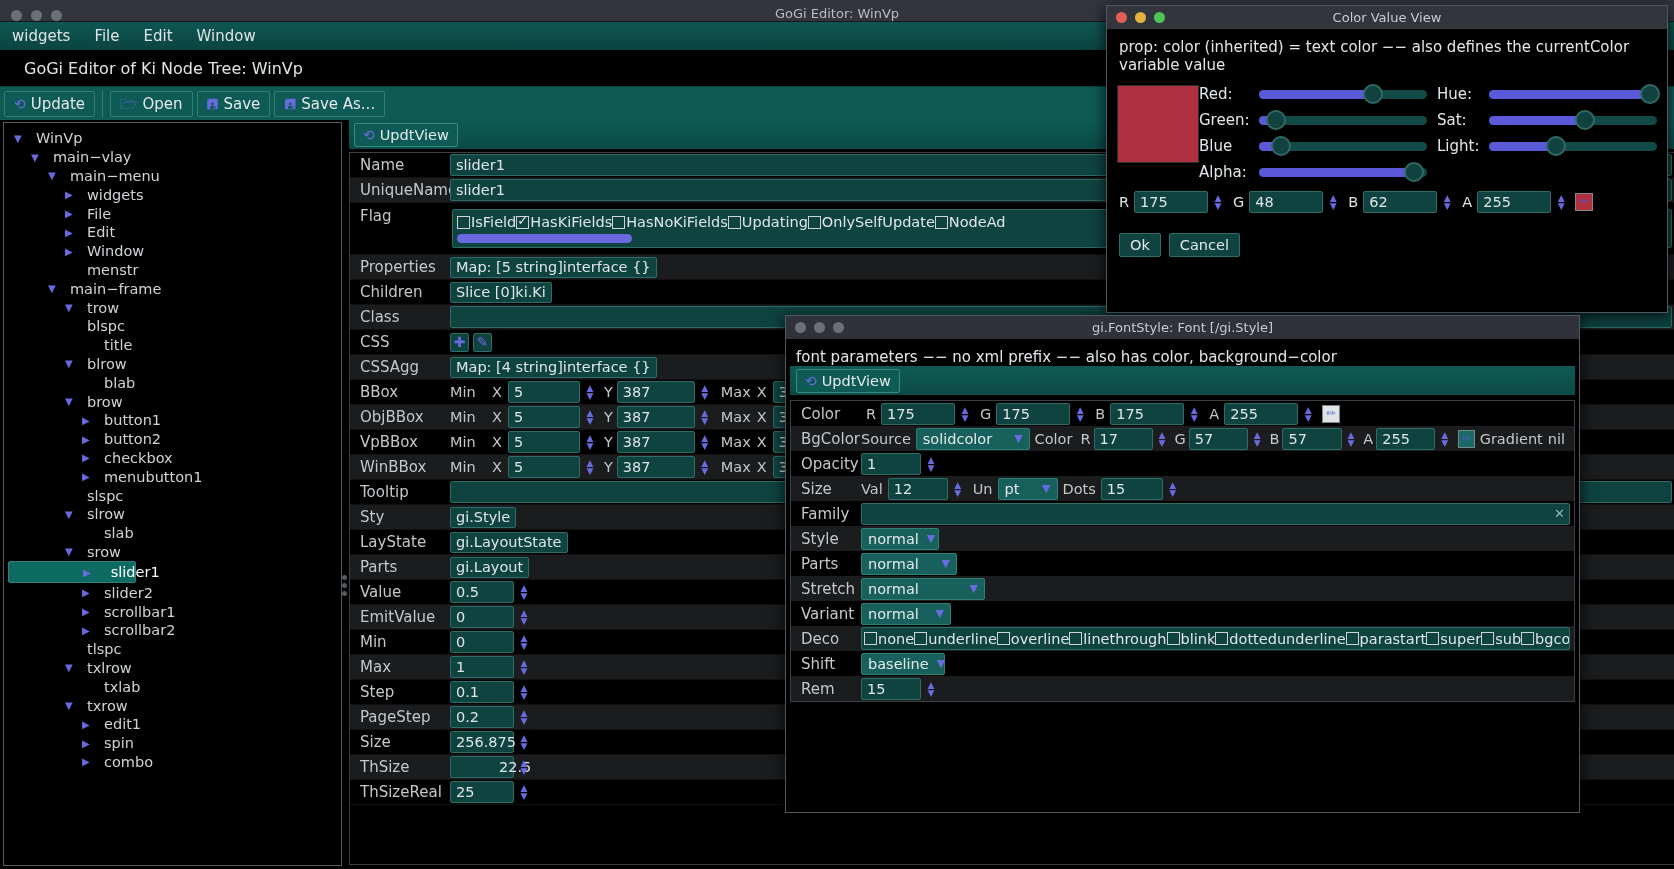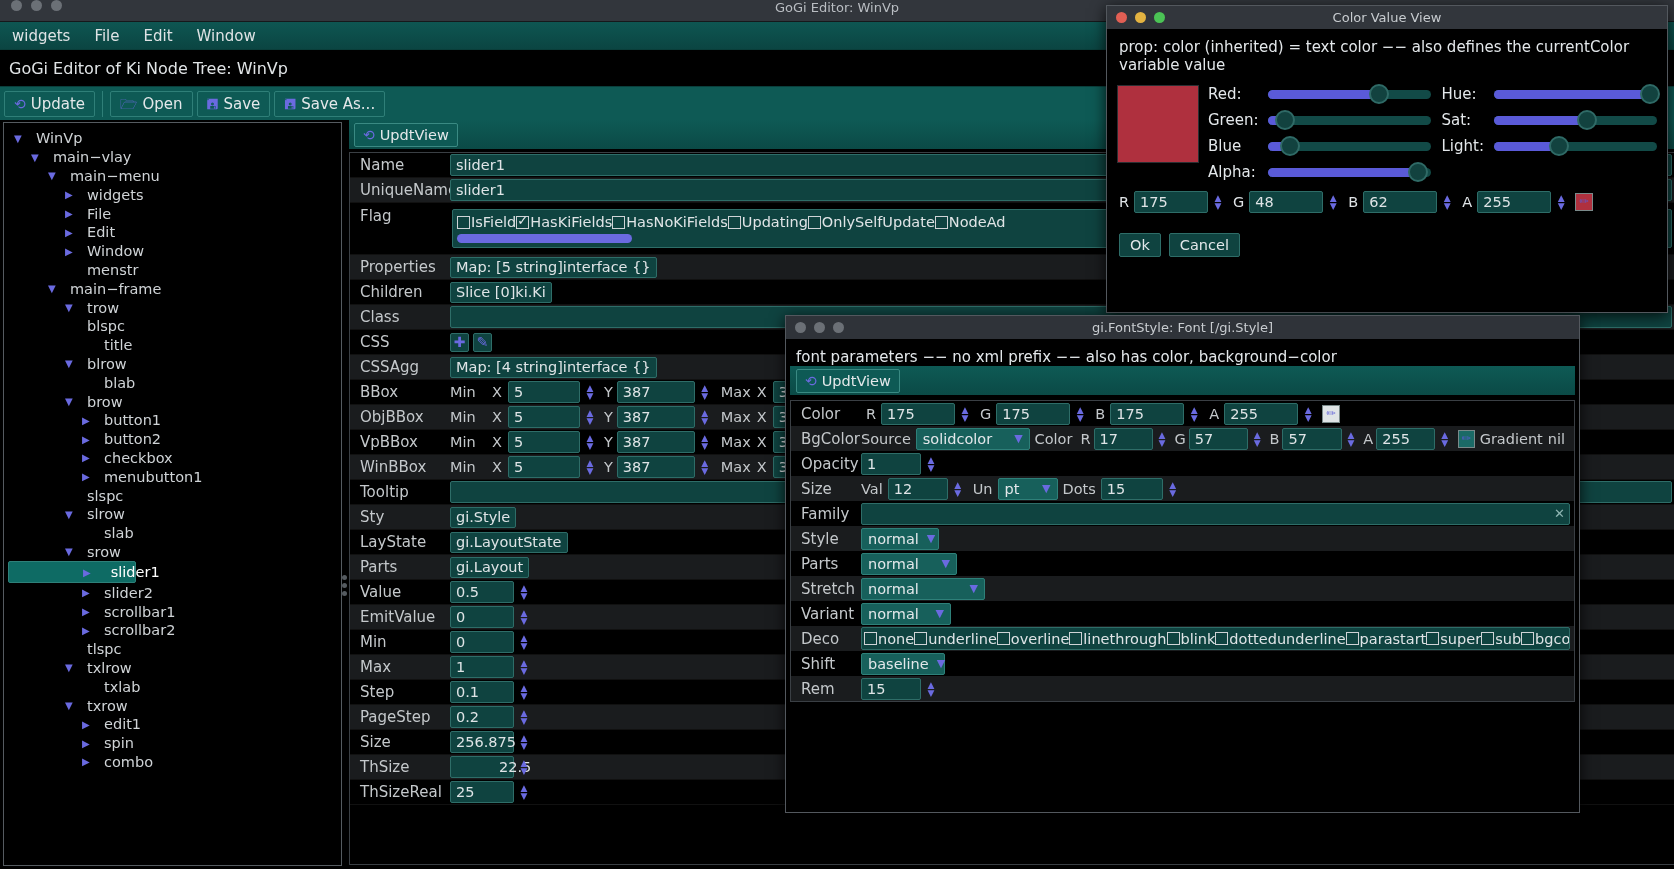--- a/index.html
+++ b/index.html
@@ -10,21 +10,21 @@
     font-family:"DejaVu Sans", sans-serif;
     font-size:14.5px;
     color:#d8d8d8;
     overflow:hidden;
     position:relative;
   }
   .root { position:absolute; inset:0; background:#000; }
 
   
   .titlebar {
-    height:22px; background:#32363c; display:flex; align-items:flex-start;
+    height:22px; background:#32363c; display:flex; align-items:flex-end;
     position:relative; border-bottom:1px solid #16181b;
   }
   .tb-dots { display:flex; gap:9px; padding-left:11px; }
   .dot { width:11px; height:11px; border-radius:50%; background:#6b7076; }
   .tb-title {
     position:absolute; left:0; right:0; text-align:center;
     color:#b9bdc2; font-size:13px; pointer-events:none;
   }
 
   .menubar {
@@ -32,21 +32,21 @@
     background:linear-gradient(to bottom,#0e5652,#0b4542);
     display:flex; align-items:center; gap:0px;
     border-bottom:1px solid #0a3e3a;
   }
   .menubar .mi {
     padding:3px 12px; color:#dfe3e5; font-size:15px; cursor:default;
   }
 
   .doctitle {
     height:36px; background:#000; display:flex; align-items:center;
-    padding-left:9px; color:#e0e4e6; font-size:16px;
+    padding-left:24px; color:#e0e4e6; font-size:16px;
   }
 
   .toolbar {
     height:34px; background:#0e5a55;
     display:flex; align-items:center; gap:4px; padding:0 4px;
     border-top:1px solid #0a3f3c;
   }
   .tb-btn {
     display:flex; align-items:center; gap:5px;
     height:26px; padding:0 9px;
@@ -148,21 +148,21 @@
     height:23px; background:#32363c; display:flex; align-items:center; position:relative;
   }
   .win .wtitle .dots { display:flex; gap:8px; padding-left:9px; }
   .win .wtitle .t { position:absolute; left:0; right:0; text-align:center; font-size:13px; color:#c8ccd0; }
 
   #color-win { left:1106px; top:5px; width:562px; height:308px; }
   #color-win .dot.r { background:#e15f54; }
   #color-win .dot.y { background:#e3b341; }
   #color-win .dot.g { background:#4bc355; }
   .cv-desc { padding:9px 12px 2px 12px; font-size:15px; color:#e3e7ea; line-height:1.22; }
-  .cv-body { display:flex; padding:8px 10px 0 10px; gap:9px; }
+  .cv-body { display:flex; padding:8px 10px 0 10px; gap:0; }
   .swatch { width:82px; height:78px; border:1px solid #2b2f33; }
   .cv-sliders { flex:1; display:grid; grid-template-columns:auto 1fr auto 1fr; gap:8px 10px; align-items:center; }
   .cv-sliders .lb { font-size:15px; color:#e3e7ea; white-space:nowrap; }
   .sl { position:relative; height:14px; }
   .sl .track { position:absolute; top:3px; left:0; right:0; height:9px; background:#124a47; border-radius:5px; }
   .sl .fill { position:absolute; top:3px; left:0; height:9px; background:#5a5ad8; border-radius:5px; }
   .sl .knob { position:absolute; top:-3px; width:20px; height:20px; border-radius:50%; background:#12423f; border:2px solid #2f6a66; }
   .rgbrow { display:flex; align-items:center; padding:10px 12px 0 12px; }
   .rgbrow .minilabel { color:#dfe3e6; }
   .picker-sw { width:18px; height:18px; border:1px solid #7a8a8a; margin-left:4px; display:flex; align-items:center; justify-content:center; font-size:11px; }

